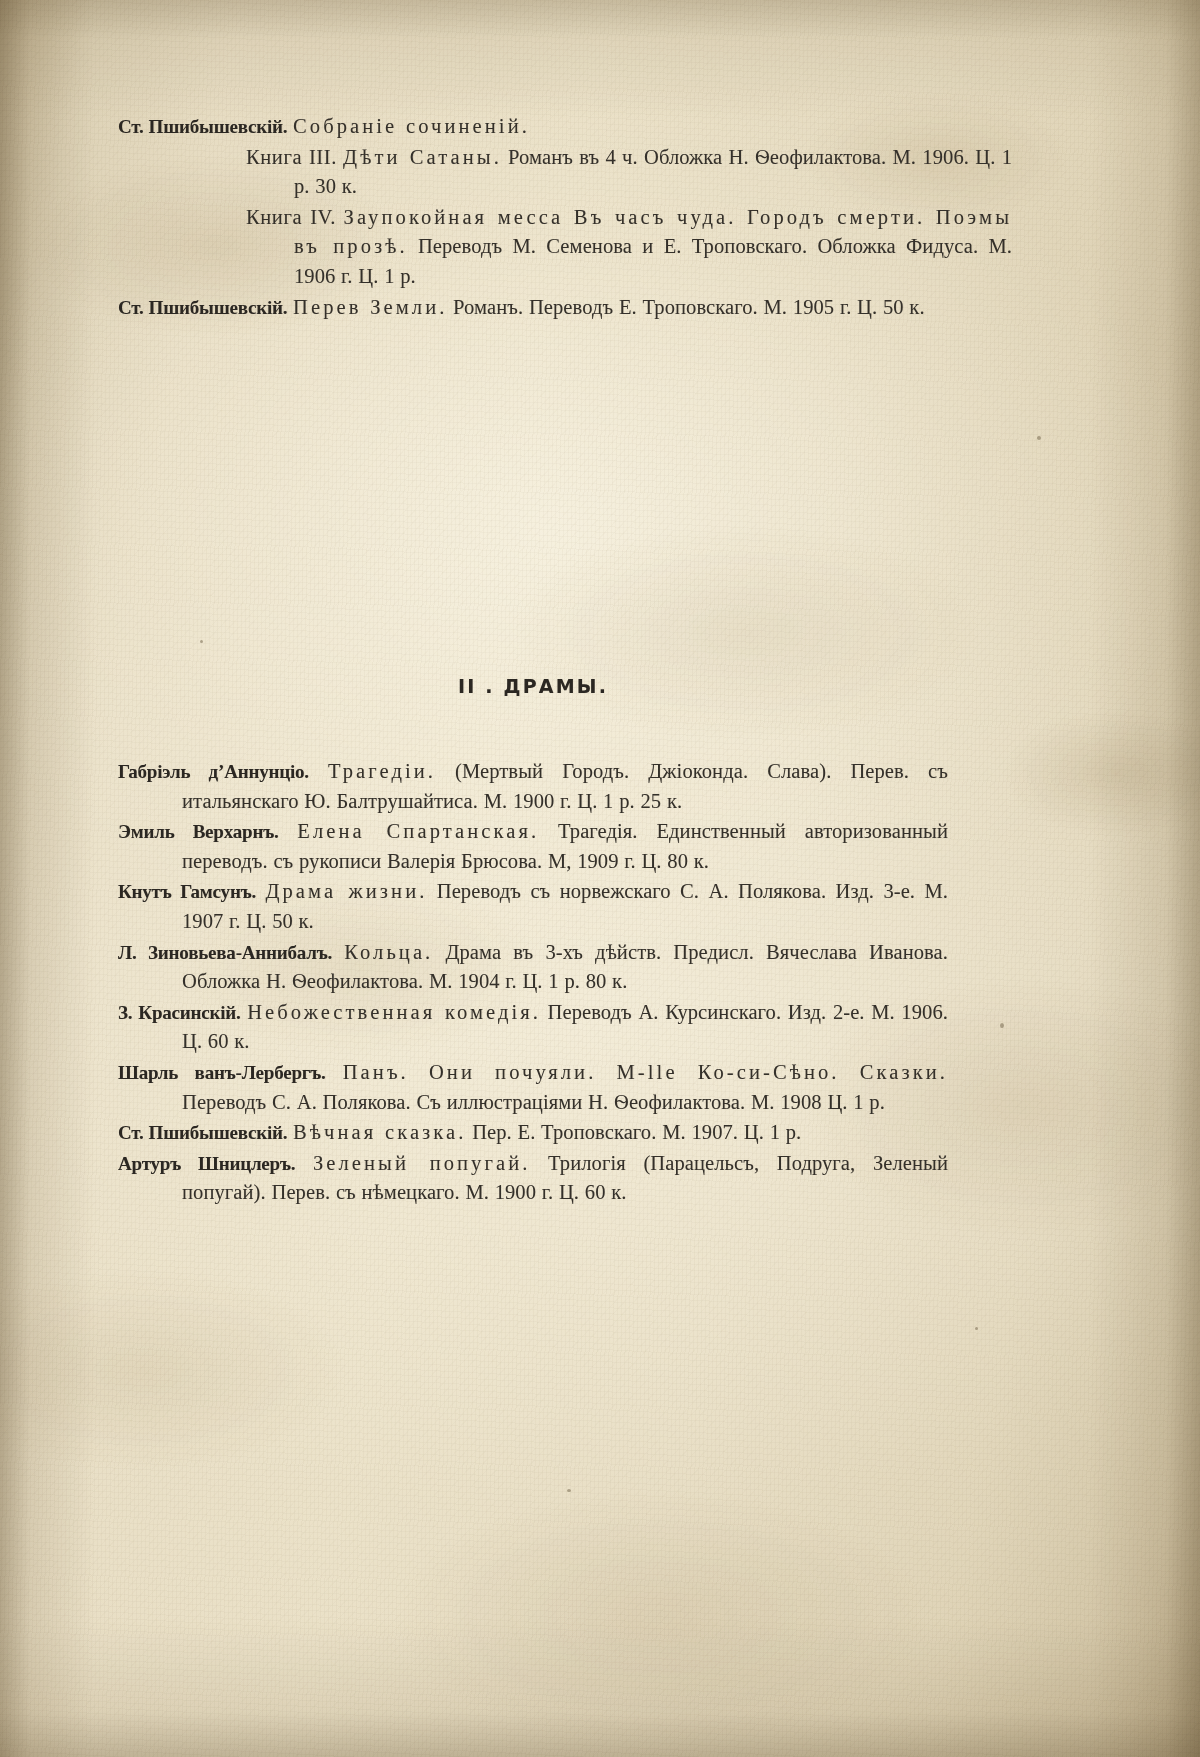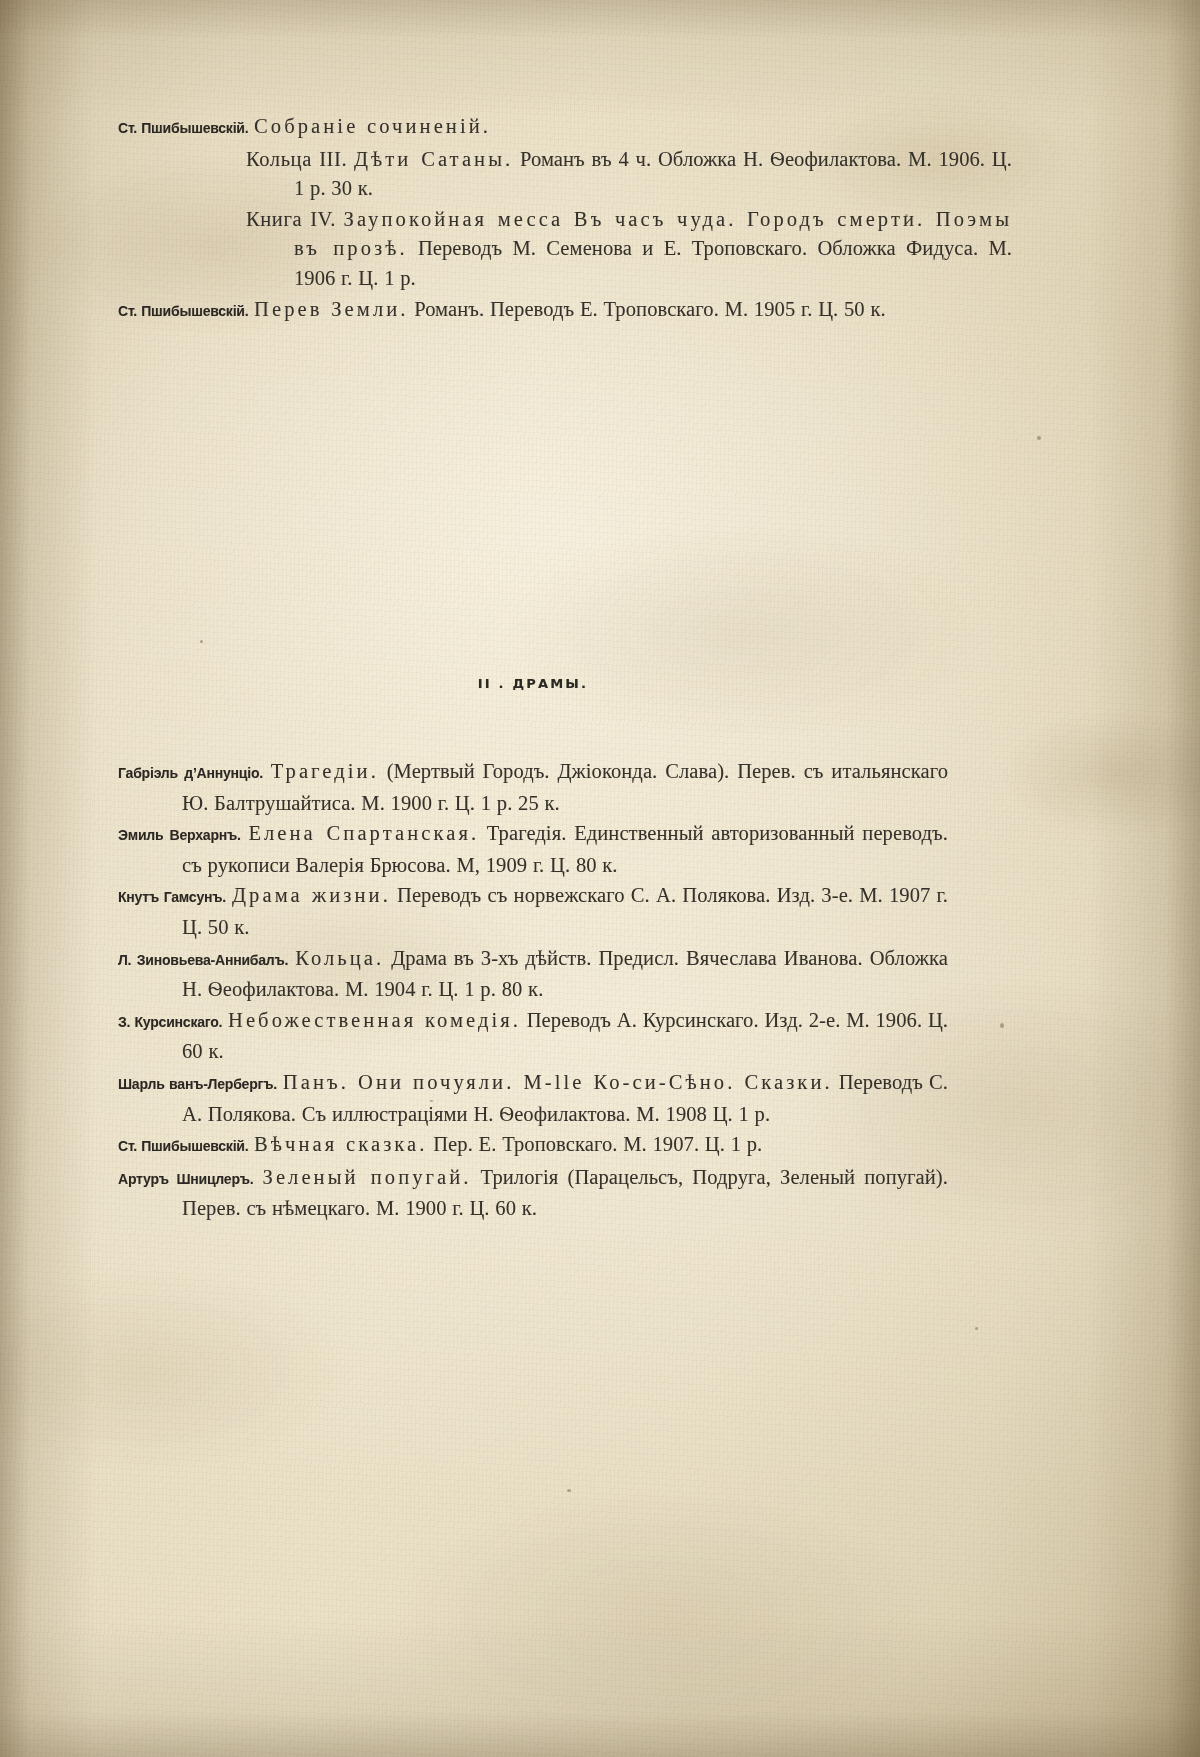--- a/index.html
+++ b/index.html
@@ -98,23 +98,23 @@
     word-spacing: 0.5px;
   }
   .entry.sub {
     padding-left: 112px;
     text-indent: -48px;
     margin-left: 64px;
     width: 718px;
   }
 
   .author {
-    font-family: Liberation Sans, sans-serif;
+    font-family: Liberation Serif, serif;
     font-weight: 700;
-    font-size: 14px;
+    font-size: 19px;
     letter-spacing: -0.2px;
     color: #2b2722;
   }
   .title {
     letter-spacing: 3.1px;
     color: #34302a;
   }
   .title-lat {
     letter-spacing: 3.1px;
     font-style: normal;
@@ -126,21 +126,21 @@
 
   
   .section-head {
     position: absolute;
     left: 0;
     top: 565px;
     width: 830px;
     text-align: center;
     font-family: "DejaVu Sans", "Liberation Sans", sans-serif;
     font-weight: 700;
-    font-size: 13px;
+    font-size: 19px;
     letter-spacing: 2.2px;
     color: #2b2722;
   }
 
   .drama-list {
     position: absolute;
     left: 0;
     top: 645px;
     width: 830px;
   }
@@ -171,21 +171,21 @@
 
     <div>
 
       <p class="entry">
         <span class="author">Ст. Пшибышевскій.</span>
         <span class="title">Собраніе сочиненій.</span>
       </p>
 
 
       <p class="entry sub">
-        <span class="bookno">Кольца III.</span>
+        <span class="bookno">Книга III.</span>
         <span class="title">Дѣти Сатаны.</span>
         <span class="rest">Романъ въ 4 ч. Обложка Н. Ѳеофилактова. М. 1906. Ц. 1 р. 30 к.</span>
       </p>
 
       <p class="entry sub">
         <span class="bookno">Книга IV.</span>
         <span class="title">Заупокойная месса Въ часъ чуда. Городъ смерти. Поэмы въ прозѣ.</span>
         <span class="rest">Переводъ М. Семенова и Е. Троповскаго. Обложка Фидуса. М. 1906 г. Ц. 1 р.</span>
       </p>
 
@@ -219,21 +219,21 @@
         <span class="rest">Переводъ съ норвежскаго С. А. Полякова. Изд. 3-е. М. 1907 г. Ц. 50 к.</span>
       </p>
 
       <p class="entry">
         <span class="author">Л. Зиновьева-Аннибалъ.</span>
         <span class="title">Кольца.</span>
         <span class="rest">Драма въ 3-хъ дѣйств. Предисл. Вячеслава Иванова. Обложка Н. Ѳеофилактова. М. 1904 г. Ц. 1 р. 80 к.</span>
       </p>
 
       <p class="entry">
-        <span class="author">З. Курсинскаго.</span>
+        <span class="author">З. Красинскій.</span>
         <span class="title">Небожественная комедія.</span>
         <span class="rest">Переводъ А. Курсинскаго. Изд. 2-е. М. 1906. Ц. 60 к.</span>
       </p>
 
       <p class="entry">
         <span class="author">Шарль ванъ-Лербергъ.</span>
         <span class="title">Панъ. Они почуяли. M-lle Ко-си-Сѣно. Сказки.</span>
         <span class="rest">Переводъ С. А. Полякова. Съ иллюстраціями Н. Ѳеофилактова. М. 1908 Ц. 1 р.</span>
       </p>
 

